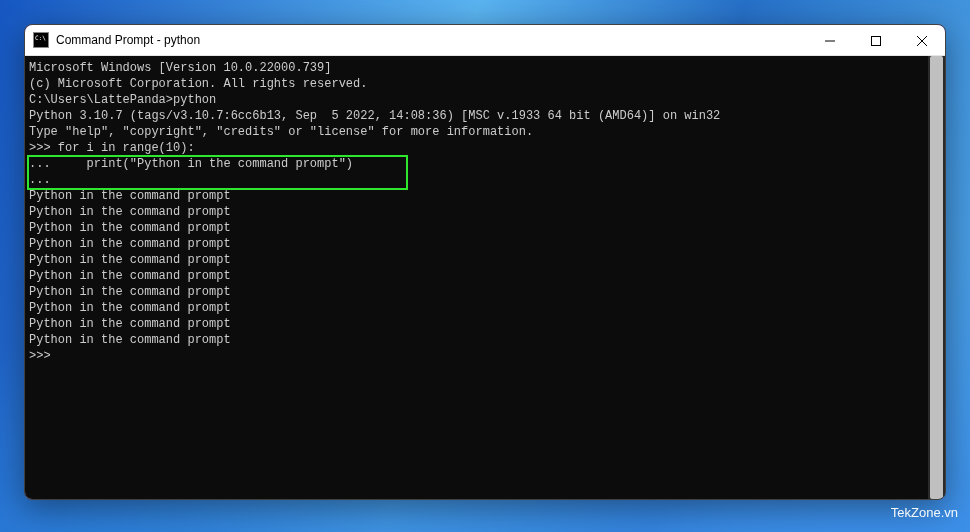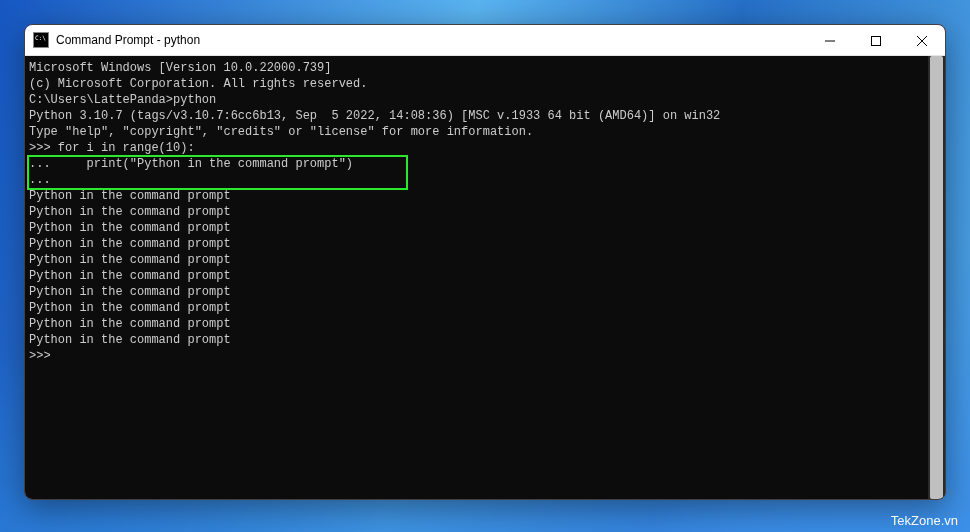--- a/index.html
+++ b/index.html
@@ -95,21 +95,21 @@
     border-radius: 2px;
   }
   .highlight-box {
     position: absolute;
     border: 2px solid #2ee62e;
     pointer-events: none;
   }
   .watermark {
     position: absolute;
     right: 12px;
-    bottom: 4px;
+    bottom: 12px;
     font-size: 13px;
     color: #ffffff;
     opacity: 0.95;
     font-family: "Segoe UI", sans-serif;
   }
   .line { display: block; }
 </style>
 </head>
 <body>
 

